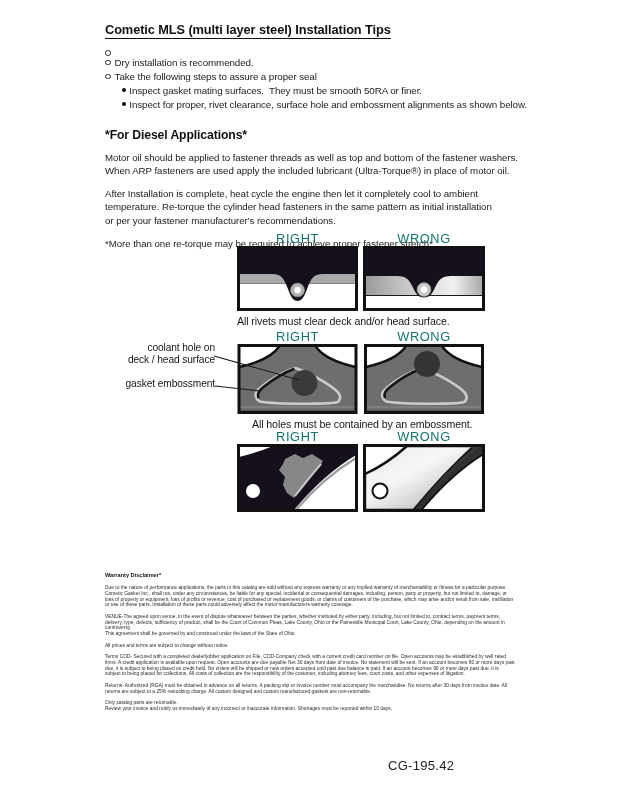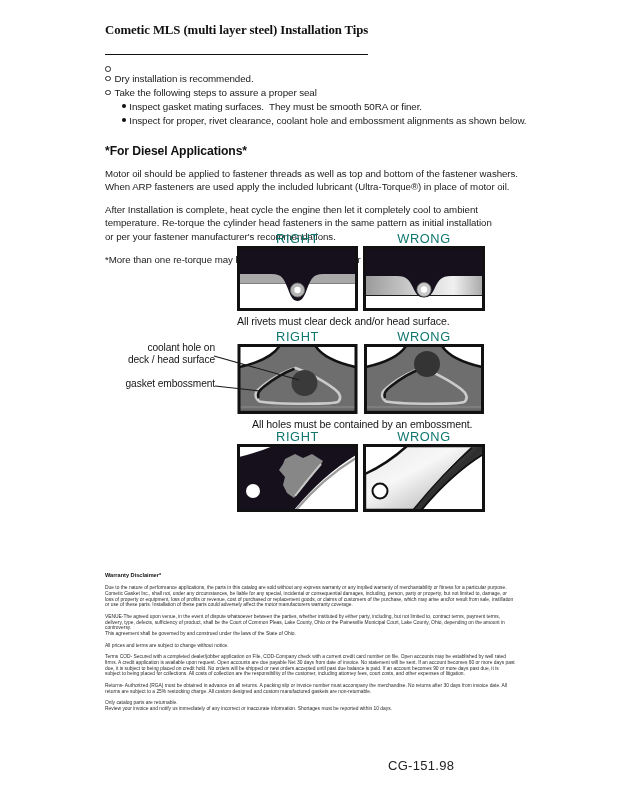--- a/index.html
+++ b/index.html
@@ -5,21 +5,21 @@
   html,body{margin:0;padding:0;}
   body{
     width:618px;height:800px;position:relative;overflow:hidden;
     background:#ffffff;color:#1f1f1f;
     font-family:"Liberation Sans","DejaVu Sans",sans-serif;
   }
   
   .content{position:absolute;left:105px;top:20px;width:440px;}
   .doc-title{
     font-size:12.8px;font-weight:bold;color:#111;letter-spacing:-0.1px;
-    display:inline-block;border-bottom:1.6px solid #111;padding-bottom:16px;margin:0 0 7px 0;font-family:Liberation Serif, serif;
+    display:inline-block;border-bottom:1.6px solid #111;padding-bottom:1px;margin:0 0 7px 0;
   }
   .bullet-item,.sub-bullet-item{
     font-size:9.8px;line-height:14px;letter-spacing:-0.1px;color:#1b1b1b;
     display:flex;align-items:flex-start;white-space:pre;
   }
   .sub-bullet-item{margin-left:17px;}
   .bullet-item .blt{
     width:3.6px;height:3.6px;border:1px solid #2a2a2a;border-radius:50%;
     flex:0 0 auto;margin:4px 4px 0 0;background:#fff;
   }
@@ -56,21 +56,21 @@
 
 <div class="content">
   <h1 class="doc-title">Cometic MLS (multi layer steel) Installation Tips</h1>
   <div>
       <div class="bullet-item"><span class="blt"></span></div>
       <div class="bullet-item"><span class="blt"></span><span class="blt-text">Dry installation is recommended.</span></div>
       <div class="bullet-item"><span class="blt"></span><span class="blt-text">Take the following steps to assure a proper seal</span></div>
     </div>
   <div>
       <div class="sub-bullet-item"><span class="blt"></span><span class="blt-text">Inspect gasket mating surfaces.  They must be smooth 50RA or finer.</span></div>
-      <div class="sub-bullet-item"><span class="blt"></span><span class="blt-text">Inspect for proper, rivet clearance, coolant hole and embossment alignments as shown below.</span></div>
+      <div class="sub-bullet-item"><span class="blt"></span><span class="blt-text">Inspect for proper, rivet clearance, surface hole and embossment alignments as shown below.</span></div>
     </div>
   <h2 class="diesel-heading">*For Diesel Applications*</h2>
   <p class="para">Motor oil should be applied to fastener threads as well as top and bottom of the fastener washers.
 When ARP fasteners are used apply the included lubricant (Ultra-Torque®) in place of motor oil.</p>
   <p class="para">After Installation is complete, heat cycle the engine then let it completely cool to ambient
 temperature. Re-torque the cylinder head fasteners in the same pattern as initial installation
 or per your fastener manufacturer's recommendations.</p>
   <p class="para">*More than one re-torque may be required to achieve proper fastener stretch*</p>
 </div>
 
@@ -203,13 +203,13 @@
       <div class="legal-p">VENUE-The agreed upon venue, in the event of dispute whatsoever between the parties, whether instituted by either party, including, but not limited to, contract terms, payment terms, delivery, type, defects, sufficiency of product, shall be the Court of Common Pleas, Lake County, Ohio or the Painesville Municipal Court, Lake County, Ohio, depending on the amount in controversy.
 This agreement shall be governed by and construed under the laws of the State of Ohio.</div>
       <div class="legal-p">All prices and terms are subject to change without notice.</div>
       <div class="legal-p">Terms COD- Secured with a completed dealer/jobber application on File, COD-Company check with a current credit card number on file.  Open accounts may be established by well rated firms.  A credit application is available upon request.  Open accounts are due payable Net 30 days from date of invoice.  No statement will be sent.  If an account becomes 60 or more days past due, it is subject to being placed on credit hold.  No orders will be shipped or new orders accepted until past due balance is paid.  If an account becomes 90 or more days past due, it is subject to being placed for collections.  All costs of collection are the responsibility of the customer, including attorney fees, court costs, and other expenses of litigation.</div>
       <div class="legal-p">Returns- Authorized (RGA) must be obtained in advance on all returns.  A packing slip or invoice number must accompany the merchandise.  No returns after 30 days from invoice date.  All returns are subject to a 25% restocking charge.  All custom designed and custom manufactured gaskets are non-returnable.</div>
       <div class="legal-p">Only catalog parts are returnable.
 Review your invoice and notify us immediately of any incorrect or inaccurate information.  Shortages must be reported within 10 days.</div>
     </div>
 </div>
 
-<div class="footer-code">CG-151.98</div>
+<div class="footer-code">CG-195.42</div>
 
 </body></html>

